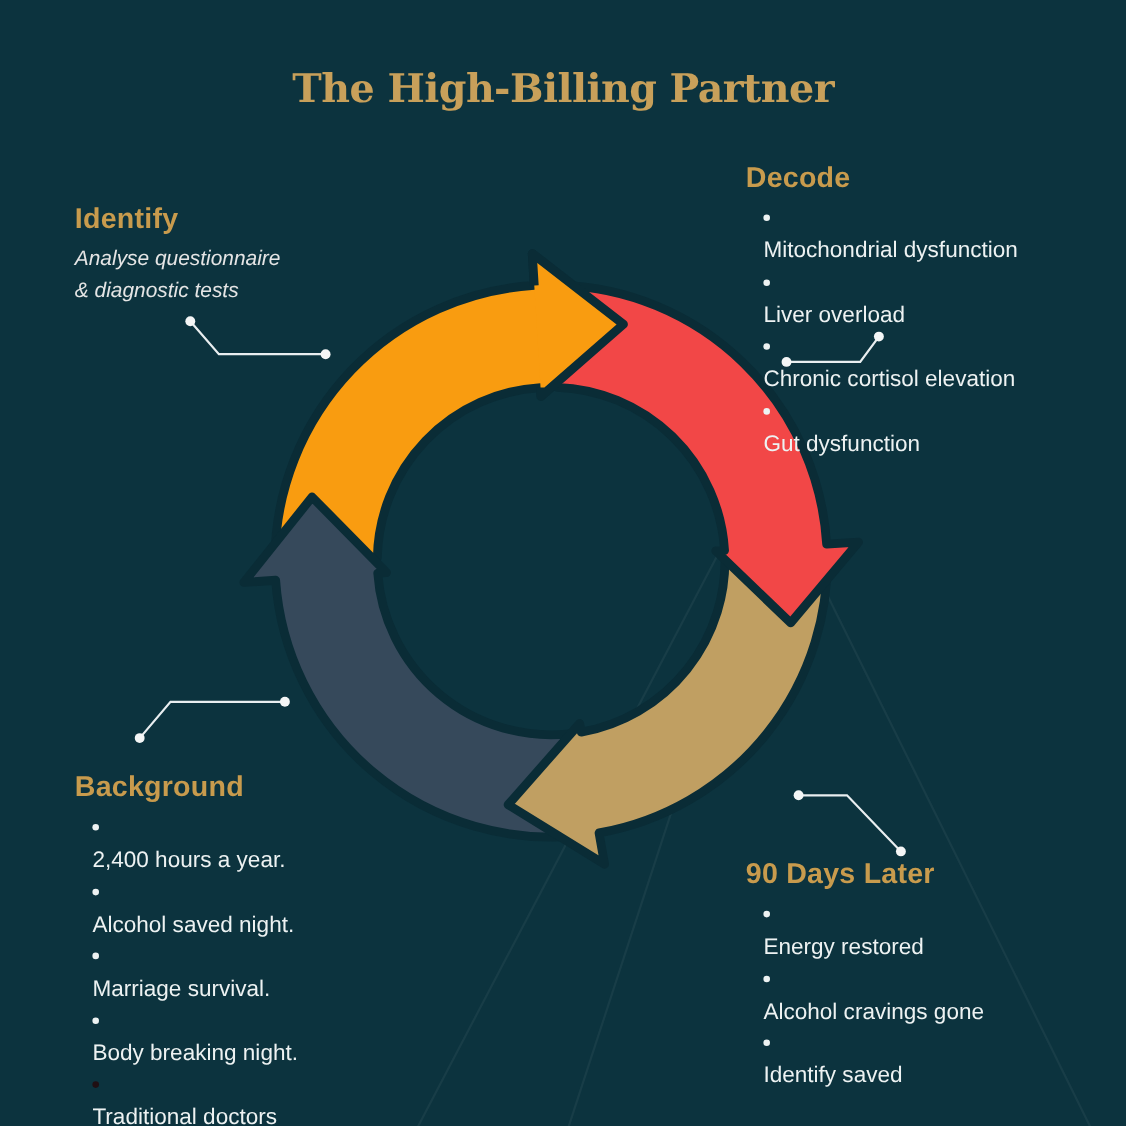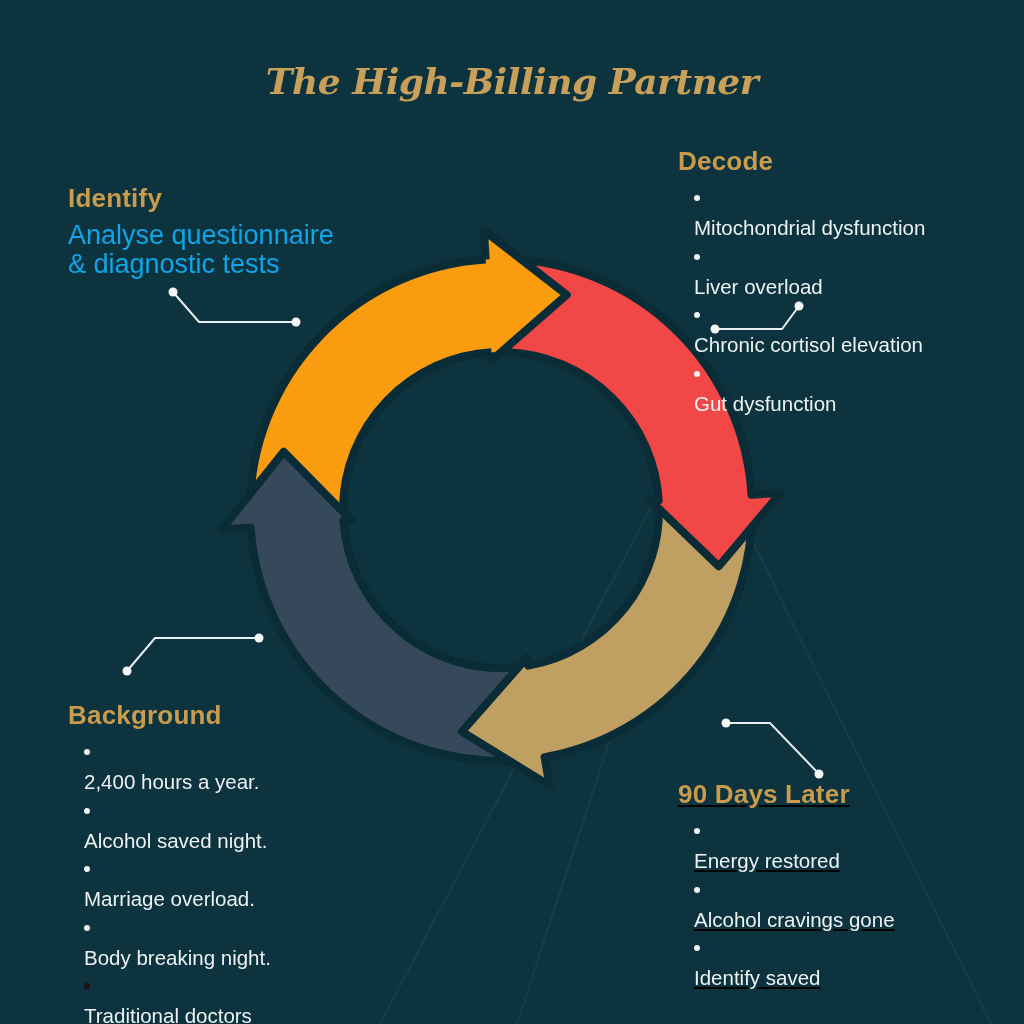--- a/index.html
+++ b/index.html
@@ -4,42 +4,42 @@
 <style>
   html,body{margin:0;padding:0;background:#0c333e;}
   #stage{
     position:relative;width:1024px;height:1024px;background:#0c333e;
     overflow:hidden;font-family:"Liberation Sans",sans-serif;
   }
   #diagram-svg{position:absolute;left:0;top:0;}
   .title{
     position:absolute;top:60px;left:0;width:1024px;text-align:center;
     font-family:"DejaVu Serif","Liberation Serif",serif;font-weight:700;
-    font-size:36px;letter-spacing:-0.5px;color:#c8a05a;font-style:italic;
+    font-size:36px;letter-spacing:-0.5px;color:#c8a05a;
   }
   .section{position:absolute;}
   .section h2{
     margin:0 0 7px 0;font-size:26px;font-weight:700;color:#c89b4d;
     font-family:"Liberation Sans",sans-serif;letter-spacing:0.2px;
   }
   .body-text{
-    font-size:27px;line-height:29px;color:#0ea5e9;white-space:pre-line;
+    font-size:19px;line-height:29px;color:#e5e5e5;white-space:pre-line;font-style:italic;
   }
   .bullet-list{margin-left:16px;}
   .bullet-item{display:flex;align-items:flex-start;gap:13px;
     font-size:20.5px;line-height:28.5px;color:#edf2f2;flex-direction:column;}
   .bullet-dot{flex:0 0 auto;width:6px;height:6px;border-radius:50%;
     background:#edf2f2;margin-top:11px;}
   .bullet-dot.dark{background:#200f13;}
   .bullet-text{white-space:pre-line;}
   .dark-suffix{color:#1d1420;}
   #sec-identify{left:68px;top:183px;width:300px;}
   #sec-decode{left:678px;top:146px;width:330px;}
   #sec-background{left:68px;top:700px;width:320px;}
-  #sec-ninety{left:678px;top:779px;width:330px;text-decoration:underline;}
+  #sec-ninety{left:678px;top:779px;width:330px;}
 </style>
 </head>
 <body>
 
 <div id="stage">
 
   <svg id="diagram-svg" width="1024" height="1024" viewBox="0 0 1024 1024">
       <line x1="698" y1="470" x2="517" y2="1024" stroke="rgba(255,255,255,0.05)" stroke-width="2"></line>
       <line x1="717" y1="470" x2="991" y2="1024" stroke="rgba(255,255,255,0.05)" stroke-width="2"></line>
       <line x1="660" y1="490" x2="380" y2="1024" stroke="rgba(255,255,255,0.05)" stroke-width="2"></line>
@@ -98,21 +98,21 @@
         <div class="bullet-item">
           <span class="bullet-dot"></span>
           <span class="bullet-text">2,400 hours a year.</span>
         </div>
         <div class="bullet-item">
           <span class="bullet-dot"></span>
           <span class="bullet-text">Alcohol saved night.</span>
         </div>
         <div class="bullet-item">
           <span class="bullet-dot"></span>
-          <span class="bullet-text">Marriage overload.</span>
+          <span class="bullet-text">Marriage survival.</span>
         </div>
         <div class="bullet-item">
           <span class="bullet-dot"></span>
           <span class="bullet-text">Body breaking night.</span>
         </div>
         <div class="bullet-item">
           <span class="bullet-dot dark"></span>
           <span class="bullet-text">Traditional doctors
 found "nothing wrong<span class="dark-suffix">.</span></span>
         </div>

